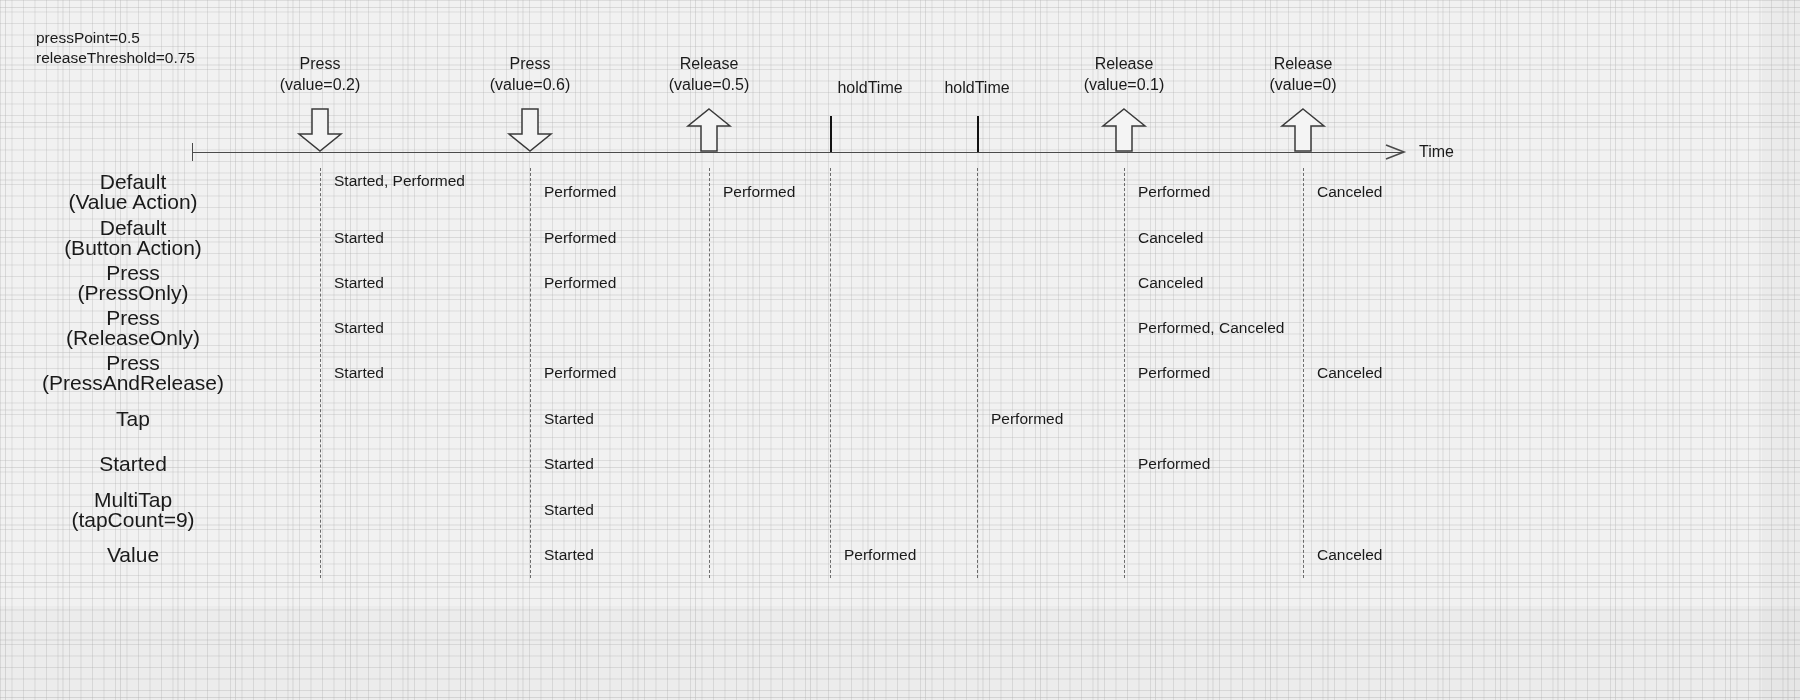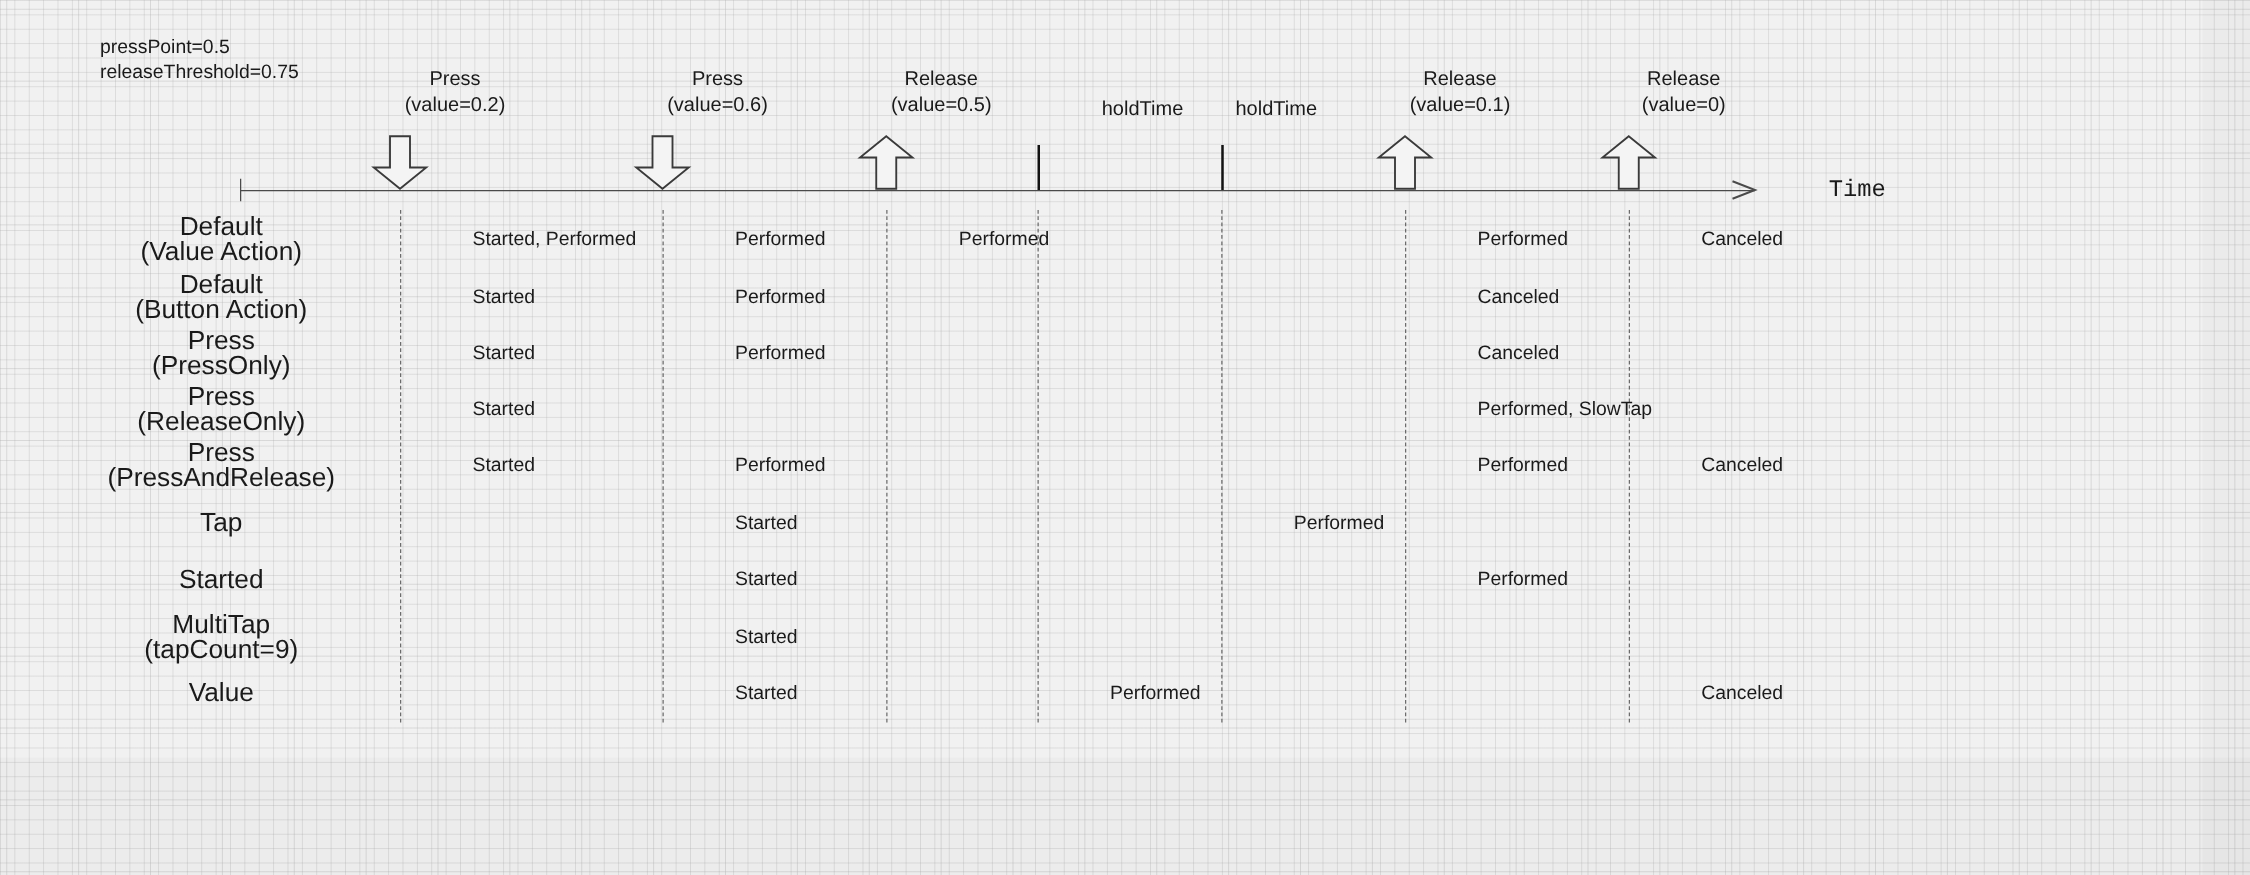--- a/index.html
+++ b/index.html
@@ -42,21 +42,21 @@
     pointer-events: none;
   }
   #page-edge-bottom {
     position: absolute;
     left: 0; bottom: 0;
     width: 1800px; height: 94px;
     background: rgba(0,0,0,0.020);
     pointer-events: none;
   }
 
-  .abs { position: absolute; margin-left: 44px; }
+  .abs { position: absolute; }
 
   
   .note {
     font-size: 15.5px;
     line-height: 20px;
     white-space: pre;
   }
   .evt-label {
     font-size: 16px;
     line-height: 20.5px;
@@ -71,24 +71,23 @@
     white-space: pre;
     transform: translate(-50%, -50%);
   }
   .cell {
     font-size: 15.5px;
     line-height: 18px;
     white-space: nowrap;
     transform: translateY(-50%);
   }
   .axis-title {
-    font-size: 19px;
+    font-size: 16px;
     line-height: 20px;
     transform: translateY(-50%);
-    font-family: Liberation Mono, monospace;
   }
 
   
   #axis-line {
     position: absolute;
     left: 192px;
     top: 152px;
     width: 1212px;
     height: 0;
     border-top: 1.6px solid #4a4a4a;
@@ -189,33 +188,33 @@
 (ReleaseOnly)</div>
       <div class="abs row-label" style="left: 133px; top: 373px;">Press
 (PressAndRelease)</div>
       <div class="abs row-label" style="left: 133px; top: 419px;">Tap</div>
       <div class="abs row-label" style="left: 133px; top: 464px;">Started</div>
       <div class="abs row-label" style="left: 133px; top: 510px;">MultiTap
 (tapCount=9)</div>
       <div class="abs row-label" style="left: 133px; top: 555px;">Value</div>
     </div>
   <div id="cells-layer">
-      <div class="abs cell" style="left: 334px; top: 192px; text-align: right;">Started, Performed</div>
+      <div class="abs cell" style="left: 334px; top: 181px; text-align: right;">Started, Performed</div>
       <div class="abs cell" style="left: 544px; top: 192px;">Performed</div>
       <div class="abs cell" style="left: 723px; top: 192px;">Performed</div>
       <div class="abs cell" style="left: 1138px; top: 192px;">Performed</div>
       <div class="abs cell" style="left: 1317px; top: 192px;">Canceled</div>
       <div class="abs cell" style="left: 334px; top: 238px;">Started</div>
       <div class="abs cell" style="left: 544px; top: 238px;">Performed</div>
       <div class="abs cell" style="left: 1138px; top: 238px;">Canceled</div>
       <div class="abs cell" style="left: 334px; top: 283px;">Started</div>
       <div class="abs cell" style="left: 544px; top: 283px;">Performed</div>
       <div class="abs cell" style="left: 1138px; top: 283px;">Canceled</div>
       <div class="abs cell" style="left: 334px; top: 328px;">Started</div>
-      <div class="abs cell" style="left: 1138px; top: 328px;">Performed, SlowTap</div>
+      <div class="abs cell" style="left: 1138px; top: 328px;">Performed, Canceled</div>
       <div class="abs cell" style="left: 334px; top: 373px;">Started</div>
       <div class="abs cell" style="left: 544px; top: 373px;">Performed</div>
       <div class="abs cell" style="left: 1138px; top: 373px;">Performed</div>
       <div class="abs cell" style="left: 1317px; top: 373px;">Canceled</div>
       <div class="abs cell" style="left: 544px; top: 419px;">Started</div>
       <div class="abs cell" style="left: 991px; top: 419px;">Performed</div>
       <div class="abs cell" style="left: 544px; top: 464px;">Started</div>
       <div class="abs cell" style="left: 1138px; top: 464px;">Performed</div>
       <div class="abs cell" style="left: 544px; top: 510px;">Started</div>
       <div class="abs cell" style="left: 544px; top: 555px;">Started</div>

